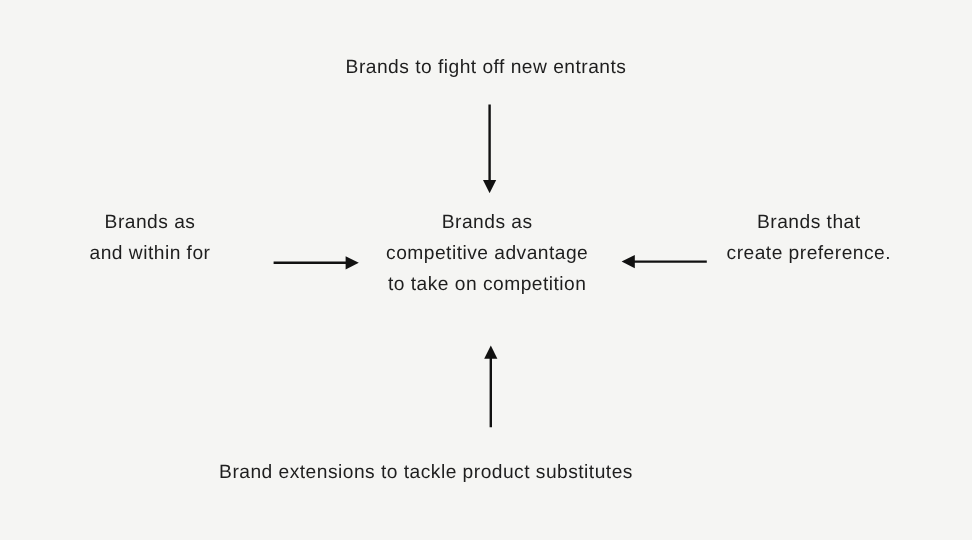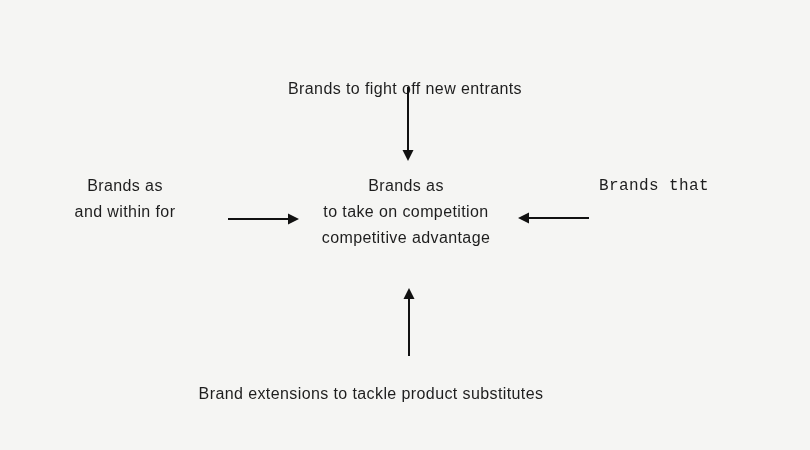--- a/index.html
+++ b/index.html
@@ -21,40 +21,38 @@
     line-height: 26px;
     letter-spacing: 0.4px;
     text-align: center;
     color: #1e1e1e;
   }
   .txt span { display: block; }
   .node-top {
     left: 0;
     top: 44px;
     width: 810px;
-    margin-top: 32px;
   }
   .node-left {
     left: 10px;
     top: 173px;
     width: 230px;
   }
   .node-center {
     left: 291px;
     top: 173px;
     width: 230px;
   }
   .node-right {
-    left: 539px;
+    left: 559px;
     top: 173px;
     width: 230px;
-    font-family: Liberation Mono, monospace;
   }
   .node-bottom {
-    left: 16px;
+    left: 0;
     top: 381px;
     width: 710px;
   }
   .arrow {
     position: absolute;
     display: block;
   }
   .arrow line { stroke: #111111; stroke-width: 2; }
   .arrow polygon { fill: #111111; }
   .arrow-down  { left: 400px; top: 85px;  }
@@ -81,31 +79,32 @@
     <span>and within for</span>
   </div>
 
   <svg class="arrow arrow-right" width="74" height="16" viewBox="0 0 74 16">
     <line x1="1" y1="8" x2="64" y2="8" style="stroke: rgb(17, 17, 17);"></line>
     <polygon points="72,8 61,2.5 61,13.5" style="fill: rgb(17, 17, 17);"></polygon>
   </svg>
 
   <div class="txt node-center">
     <span>Brands as</span>
+    <span>competitive advantage</span>
     <span>to take on competition</span>
-    <span>competitive advantage</span>
   </div>
 
   <svg class="arrow arrow-left" width="74" height="16" viewBox="0 0 74 16">
     <line x1="10" y1="8" x2="73" y2="8" style="stroke: rgb(17, 17, 17);"></line>
     <polygon points="2,8 13,2.5 13,13.5" style="fill: rgb(17, 17, 17);"></polygon>
   </svg>
 
   <div class="txt node-right">
     <span>Brands that</span>
+    <span>create preference.</span>
   </div>
 
   <svg class="arrow arrow-up" width="16" height="72" viewBox="0 0 16 72">
     <line x1="8" y1="10" x2="8" y2="70" style="stroke: rgb(17, 17, 17);"></line>
     <polygon points="8,2 2.5,13 13.5,13" style="fill: rgb(17, 17, 17);"></polygon>
   </svg>
 
   <div class="txt node-bottom">
     <span>Brand extensions to tackle product substitutes</span>
   </div>

